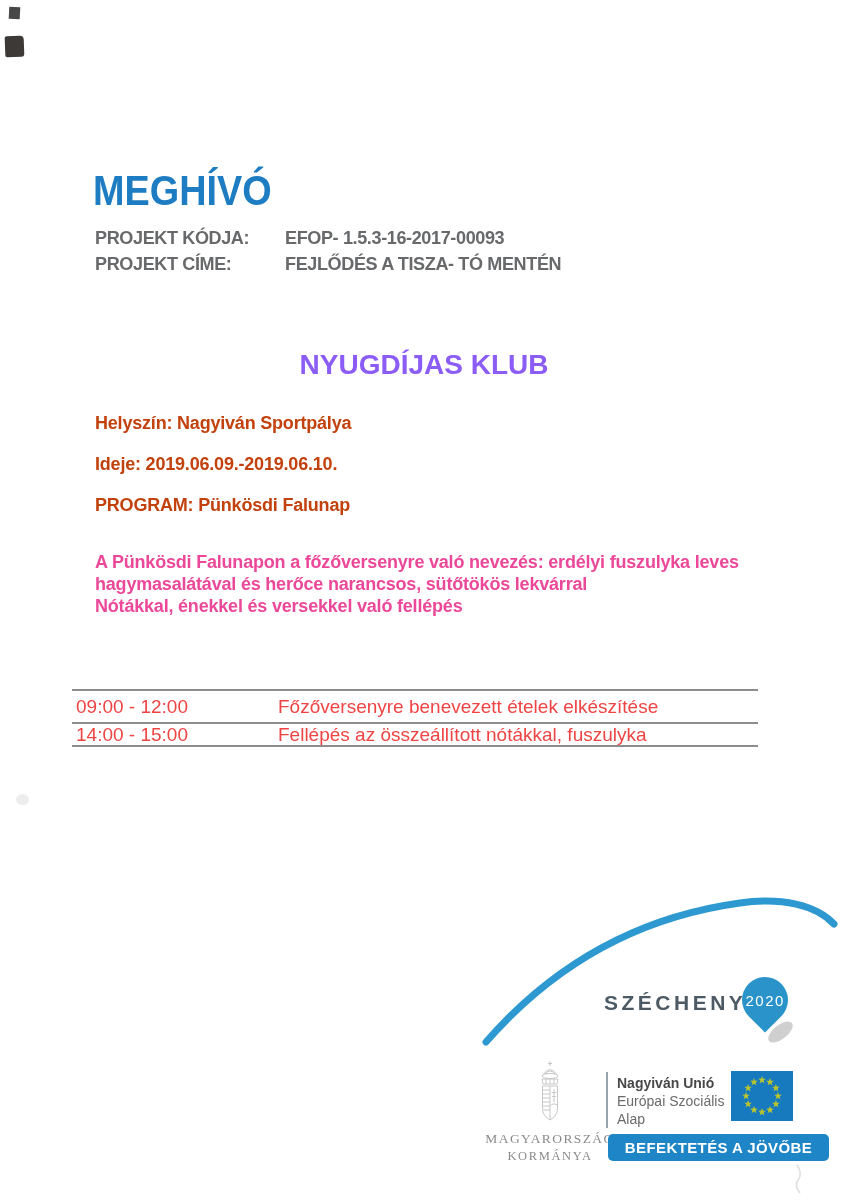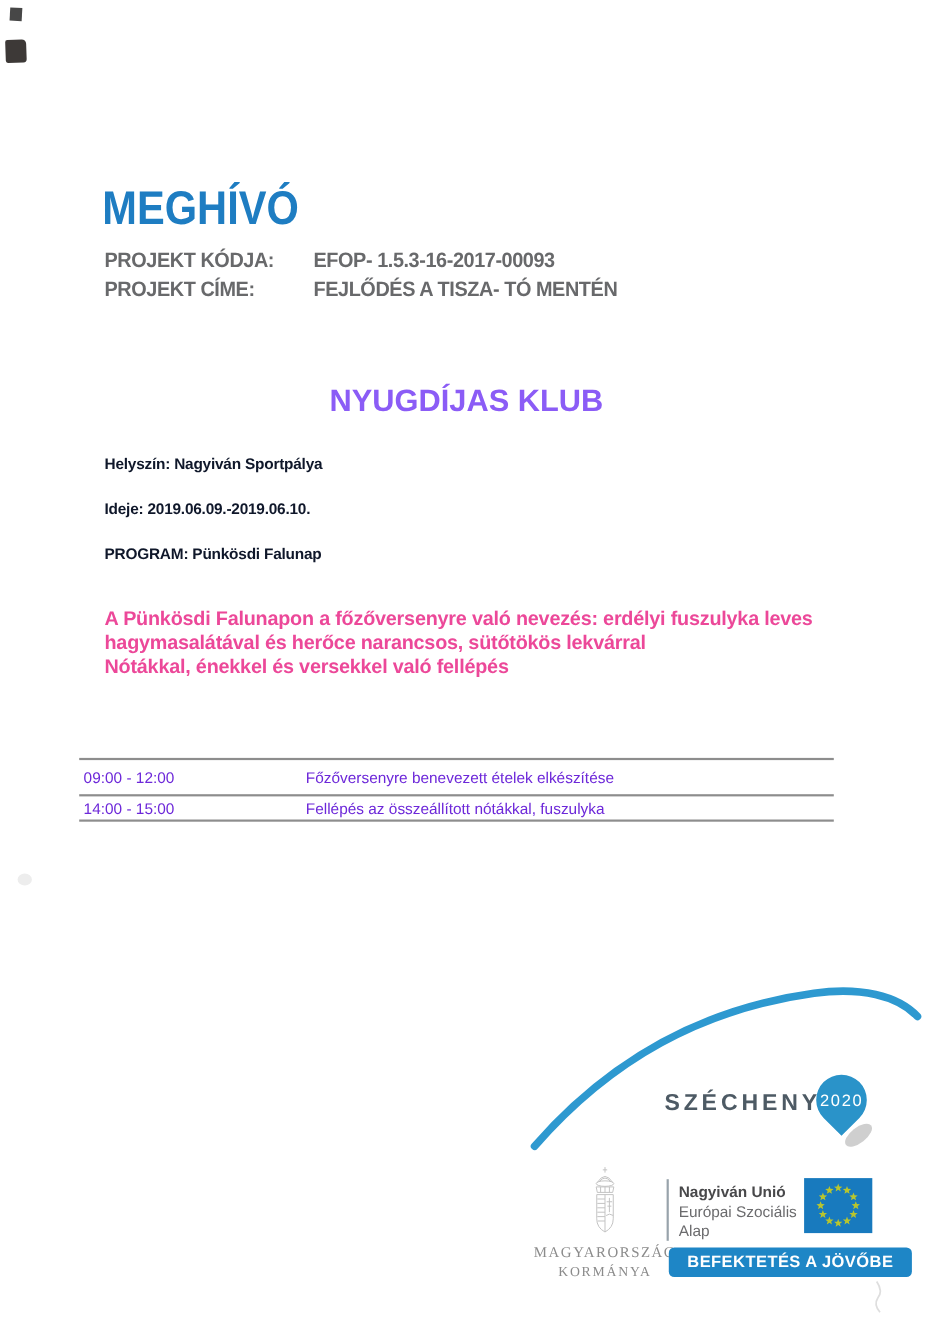--- a/index.html
+++ b/index.html
@@ -29,31 +29,31 @@
     transform:scaleX(0.95);transform-origin:left top;}
   .proj-row .plabel{width:200px;}
   .proj-row1{top:227px;}
   .proj-row2{top:253px;}
 
   .main-heading{
     left:0;top:349px;width:848px;text-align:center;
     font-size:28px;font-weight:bold;color:#8b5cf6;letter-spacing:0px;
   }
 
-  .detail-line{left:95px;font-size:14px;font-weight:bold;color:#0f172a;letter-spacing:-0.2px;white-space:nowrap;}
+  .detail-line{left:95px;font-size:18px;font-weight:bold;color:#c2410c;letter-spacing:-0.2px;white-space:nowrap;}
   .detail-0{top:413px;}
   .detail-1{top:454px;}
   .detail-2{top:495px;}
 
   .para{left:95px;top:551px;width:680px;
     font-size:18px;font-weight:bold;color:#ec4899;line-height:22px;letter-spacing:-0.2px;}
 
   
   .schedule{left:72px;top:689px;width:686px;border-top:2px solid #8d8d8d;
-    font-size:14px;color:#6d28d9;}
+    font-size:19px;color:#ef4444;}
   .schedule-row{display:flex;align-items:center;border-bottom:2px solid #8d8d8d;}
   .schedule-row.r1{height:31px;}
   .schedule-row.r2{height:21px;}
   .cell-time{width:202px;padding-left:4px;white-space:nowrap;}
   .cell-activity{flex:1;white-space:nowrap;}
 
   
   .szechenyi-name{
     left:604px;top:991px;
     font-size:21px;font-weight:bold;color:#4d5a64;letter-spacing:3.5px;white-space:nowrap;

